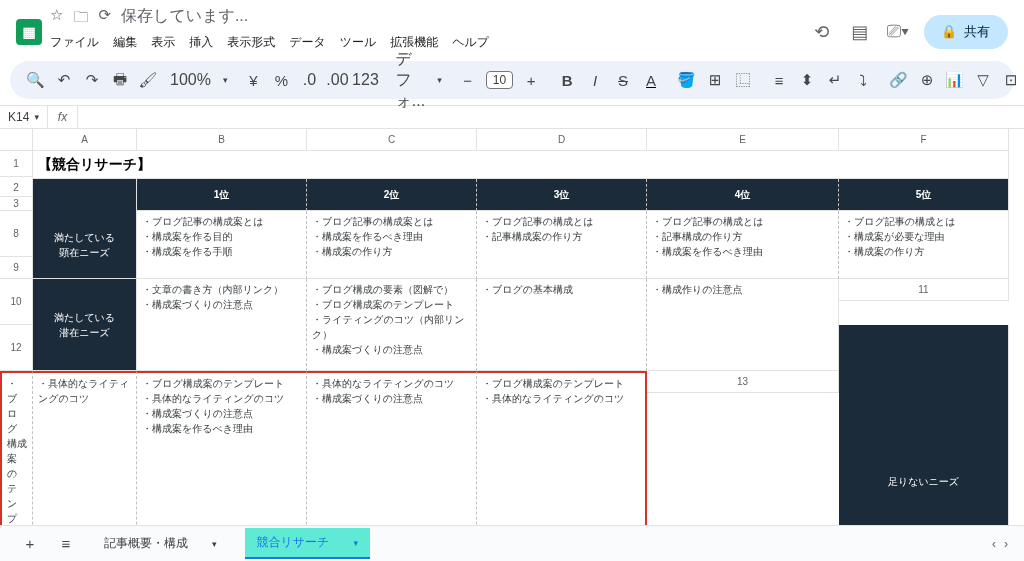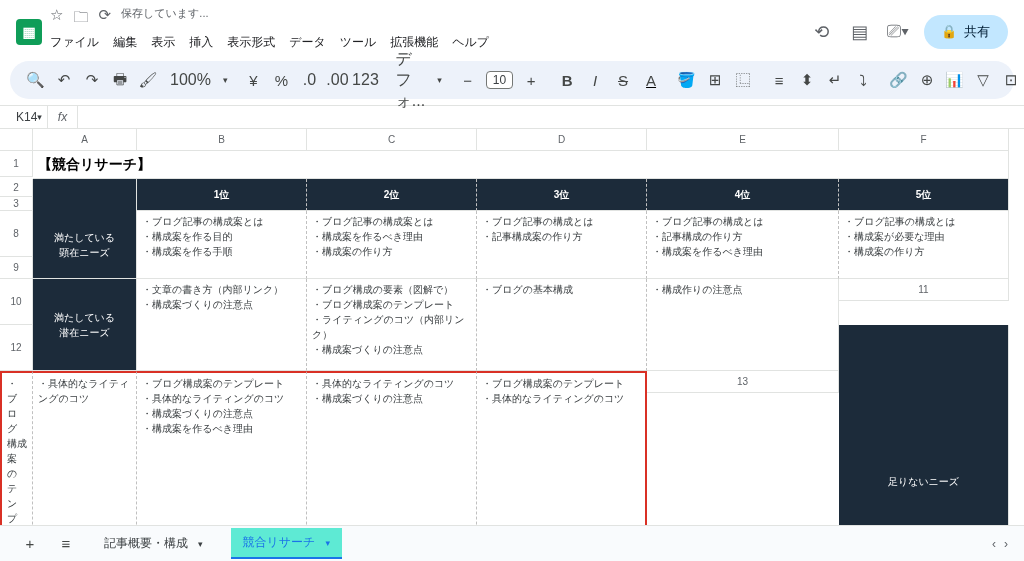--- a/index.html
+++ b/index.html
@@ -3,47 +3,47 @@
 <meta charset="utf-8">
 <style>
 * { box-sizing: border-box; margin: 0; padding: 0; }
 body { font-family: Arial, "Hiragino Sans", sans-serif; font-size: 12px; color: #3c4043; background: #fff; overflow: hidden; }
 .header { display: flex; align-items: center; padding: 6px 16px 0 16px; gap: 8px; }
 .logo { width: 26px; height: 26px; background: #0f9d58; border-radius: 4px; display: flex; align-items: center; justify-content: center; color: #fff; font-size: 14px; font-weight: bold; }
 .title-area { flex: 1; }
 .title-row { display: flex; align-items: center; gap: 10px; }
 .doc-title { font-size: 17px; color: #202124; }
 .title-icons { display: flex; gap: 10px; color: #5f6368; font-size: 15px; }
-.save-status { font-size: 11px; color: #5f6368; }
+.save-status { font-size: 16px; color: #5f6368; }
 .menu-bar { display: flex; gap: 14px; font-size: 12px; color: #202124; padding: 3px 0 6px 0; }
 .header-right { display: flex; align-items: center; gap: 14px; }
 .header-icon { width: 24px; height: 24px; display: flex; align-items: center; justify-content: center; color: #5f6368; font-size: 18px; }
 .share-btn { background: #c2e7ff; color: #001d35; padding: 8px 18px; border-radius: 20px; font-size: 13px; display: flex; align-items: center; gap: 6px; }
 .toolbar { display: flex; align-items: center; gap: 8px; padding: 4px 16px; background: #edf2fa; border-radius: 24px; margin: 4px 10px 6px 10px; height: 38px; }
 .tb-btn { min-width: 20px; height: 24px; display: flex; align-items: center; justify-content: center; color: #444746; font-size: 15px; cursor: pointer; }
 .tb-sep { width: 1px; height: 20px; background: #c7c7c7; }
 .tb-text { font-size: 16px; color: #444746; padding: 0 4px; }
 .font-size-box { border: 1px solid #747775; border-radius: 4px; padding: 1px 6px; font-size: 12px; background: #fff; }
 .name-box-row { display: flex; border-top: 1px solid #e1e3e1; border-bottom: 1px solid #e1e3e1; height: 24px; }
-.name-box { width: 48px; border-right: 1px solid #e1e3e1; display: flex; align-items: center; padding: 0 16px; font-size: 12px; color: #3c4043; }
+.name-box { width: 48px; border-right: 1px solid #e1e3e1; display: flex; align-items: center; padding: 0 8px; font-size: 12px; color: #3c4043; }
 .fx-label { width: 30px; border-right: 1px solid #e1e3e1; display: flex; align-items: center; justify-content: center; color: #5f6368; font-style: italic; font-size: 12px; }
 .formula-bar { flex: 1; padding: 0 6px; display: flex; align-items: center; }
 .grid-area { position: relative; height: 404px; overflow: auto; }
 .grid { display: grid; grid-template-columns: 33px 104px 170px 170px 170px 192px 170px; }
 .col-header, .row-header, .corner { background: #fff; border-right: 1px solid #e1e3e1; border-bottom: 1px solid #e1e3e1; display: flex; align-items: center; justify-content: center; font-size: 10px; color: #5f6368; position: sticky; }
 .corner { top: 0; left: 0; z-index: 3; height: 22px; }
 .col-header { top: 0; z-index: 2; height: 22px; }
 .row-header { left: 0; z-index: 1; }
 .cell { border-right: 1px solid #e1e3e1; border-bottom: 1px solid #e1e3e1; padding: 3px 5px; font-size: 10px; line-height: 1.5; white-space: pre-line; background: #fff; }
 .dark-header { background: #1c2b3a; color: #fff; font-weight: bold; text-align: center; display: flex; align-items: center; justify-content: center; }
 .big-title { font-size: 14px; font-weight: bold; color: #000; }
 .red-box { border: 2px solid #d93025 !important; }
 .selected-cell { border: 2px solid #1a73e8 !important; }
 .sheet-tabs { position: absolute; bottom: 0; left: 0; right: 0; height: 36px; border-top: 1px solid #e1e3e1; display: flex; align-items: center; padding: 0 20px; gap: 16px; background: #f9fbfd; }
-.tab { padding: 6px 12px; font-size: 12px; color: #3c4043; display: flex; align-items: center; gap: 10px; cursor: pointer; }
+.tab { padding: 6px 12px; font-size: 12px; color: #3c4043; display: flex; align-items: center; gap: 24px; cursor: pointer; }
 .tab.active { color: #1a73e8; border-bottom: 2px solid #1a73e8; background: #5eead4; }
 .scroll-arrows { position: absolute; right: 16px; display: flex; gap: 8px; color: #5f6368; }
 .dotted-border { border-right: 1px dashed #c0c0c0 !important; }
 </style>
 </head>
 <body>
 
 <div class="header">
   <div class="logo">▦</div>
   <div class="title-area">

